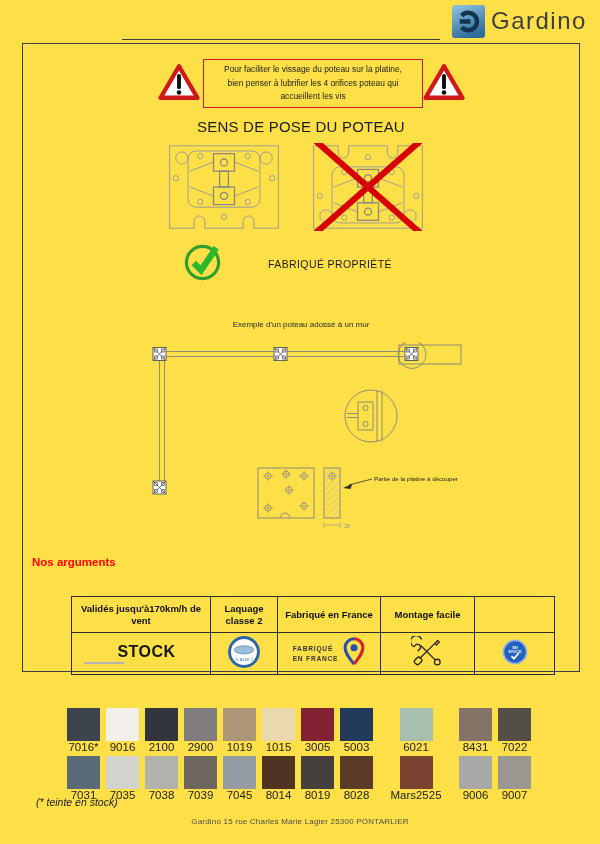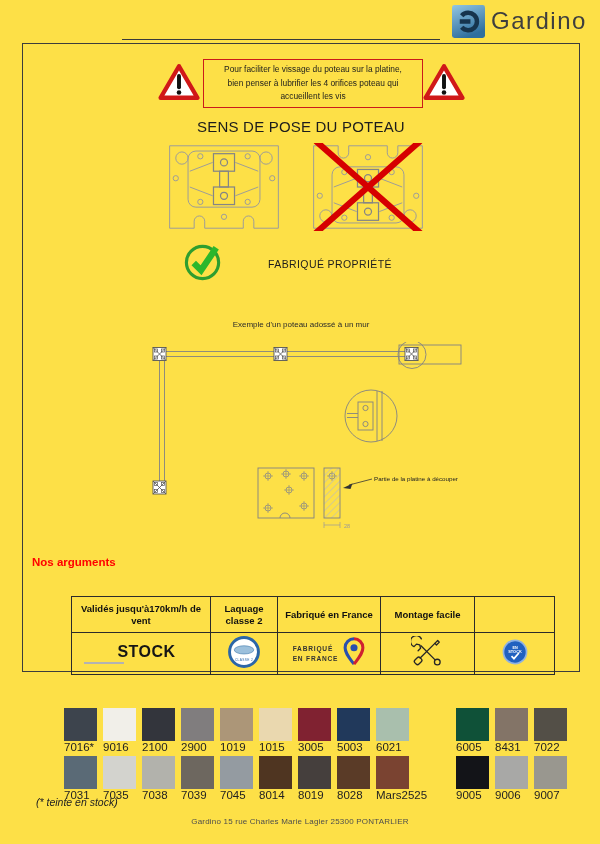--- a/index.html
+++ b/index.html
@@ -40,21 +40,21 @@
   .args-table .bod{height:39px;}
   .c1{width:132px;margin-top:39px;} .c2{width:60px;} .c3{width:96px;} .c4{width:87px;} .c5{width:73px;}
   .cstb{text-align:left;padding-left:12px;}
   .cstb-word{font-size:16px;font-weight:bold;letter-spacing:.5px;color:#151515;}
   .cstb-tagline{width:40px;height:2.5px;background:#b3b3b3;margin-top:1px;}
   .fef{display:flex;align-items:center;justify-content:center;gap:5px;}
   .fef-text{font-size:6.6px;font-weight:bold;letter-spacing:.8px;color:#333;text-align:left;line-height:1.5;}
 
   
   .swatches{left:64px;top:708px;display:flex;}
-  .sw-col{width:39px;display:flex;flex-direction:column;}
+  .sw-col{width:39px;display:flex;flex-direction:column;align-items:center;}
   .sw-col.wide{width:80px;}
   .sw{width:33px;height:33px;}
   .sw-label{font-size:11.5px;color:#222;height:13px;line-height:13px;white-space:nowrap;}
   .sw2{margin-top:2px;}
   .stock-note{left:36px;top:796px;font-size:10.5px;color:#222;font-style:italic;}
   .footer{left:0;top:816px;width:100%;text-align:center;font-size:8px;color:#4d4d4d;line-height:1.55;letter-spacing:.2px;}
 </style>
 </head>
 <body>
 
@@ -337,26 +337,20 @@
       <div class="sw sw2" style="background: rgb(90, 59, 39);"></div>
       <div class="sw-label">8028</div>
     </div>
     <div class="sw-col wide">
       <div class="sw" style="background: rgb(169, 191, 173);"></div>
       <div class="sw-label">6021</div>
       <div class="sw sw2" style="background: rgb(122, 67, 49);"></div>
       <div class="sw-label">Mars2525</div>
     </div>
     <div class="sw-col">
-      <div class="sw" style="background: rgb(15, 81, 56);"></div>
-      <div class="sw-label">6005</div>
-      <div class="sw sw2" style="background: rgb(19, 20, 24);"></div>
-      <div class="sw-label">9005</div>
-    </div>
-    <div class="sw-col">
       <div class="sw" style="background: rgb(131, 116, 103);"></div>
       <div class="sw-label">8431</div>
       <div class="sw sw2" style="background: rgb(168, 168, 166);"></div>
       <div class="sw-label">9006</div>
     </div>
     <div class="sw-col">
       <div class="sw" style="background: rgb(83, 79, 71);"></div>
       <div class="sw-label">7022</div>
       <div class="sw sw2" style="background: rgb(153, 151, 143);"></div>
       <div class="sw-label">9007</div>

